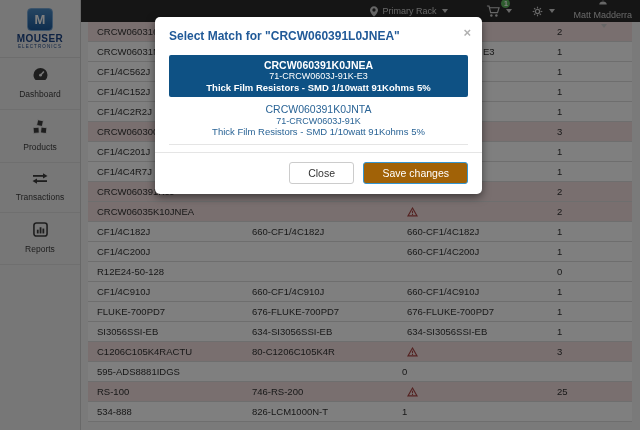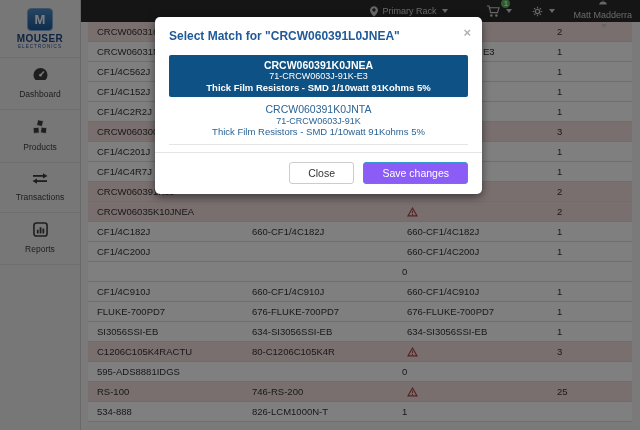--- a/index.html
+++ b/index.html
@@ -60,21 +60,21 @@
   .opt .opt-part{font-size:10.5px;font-weight:bold;}
   .opt .opt-mpn{font-size:9px;}
   .opt .opt-desc{font-size:9.5px;font-weight:bold;}
   .opt.alt{color:#2a6496;padding:6px 8px 7px;border-bottom:1px solid #e5e5e5;}
   .opt.alt .opt-part{font-weight:normal;font-size:10.5px;}
   .opt.alt .opt-desc{font-weight:normal;}
   .modal-footer{margin-top:7px;border-top:1px solid #e5e5e5;padding:9px 14px 10px;text-align:right;}
   .btn{display:inline-block;border-radius:3px;font-size:10.5px;padding:4px 18px;cursor:pointer;
        line-height:12px;}
   .btn-close{background:#fff;border:1px solid #ccc;color:#333;}
-  .btn-save{background:#8b5cf6;border:1px solid #3596d2;color:#fff;margin-left:5px;}
+  .btn-save{background:#a16207;border:1px solid #3596d2;color:#fff;margin-left:5px;}
 </style>
 </head>
 <body>
 
 <div class="stage">
 
   <div class="topbar">
     <div class="hgroup loc-group">
       <span>
         <svg width="8" height="11" viewBox="0 0 12 16" fill="#cfcfcf">
@@ -285,20 +285,21 @@
         <div class="trow">
       <span class="cell c1">CF1/4C200J</span>
       <span class="cell c2"></span>
       <span class="cell c3">
 
         <span class="c3txt">660-CF1/4C200J</span>
       </span>
       <span class="cell cqty">1</span>
     </div>
         <div class="trow">
+      <span class="cell c1">R12E24-50-128</span>
       <span class="cell c2"></span>
       <span class="cell c3">
 
         <span class="c3txt"></span>
       </span>
       <span class="cell cqty">0</span>
     </div>
         <div class="trow">
       <span class="cell c1">CF1/4C910J</span>
       <span class="cell c2">660-CF1/4C910J</span>

